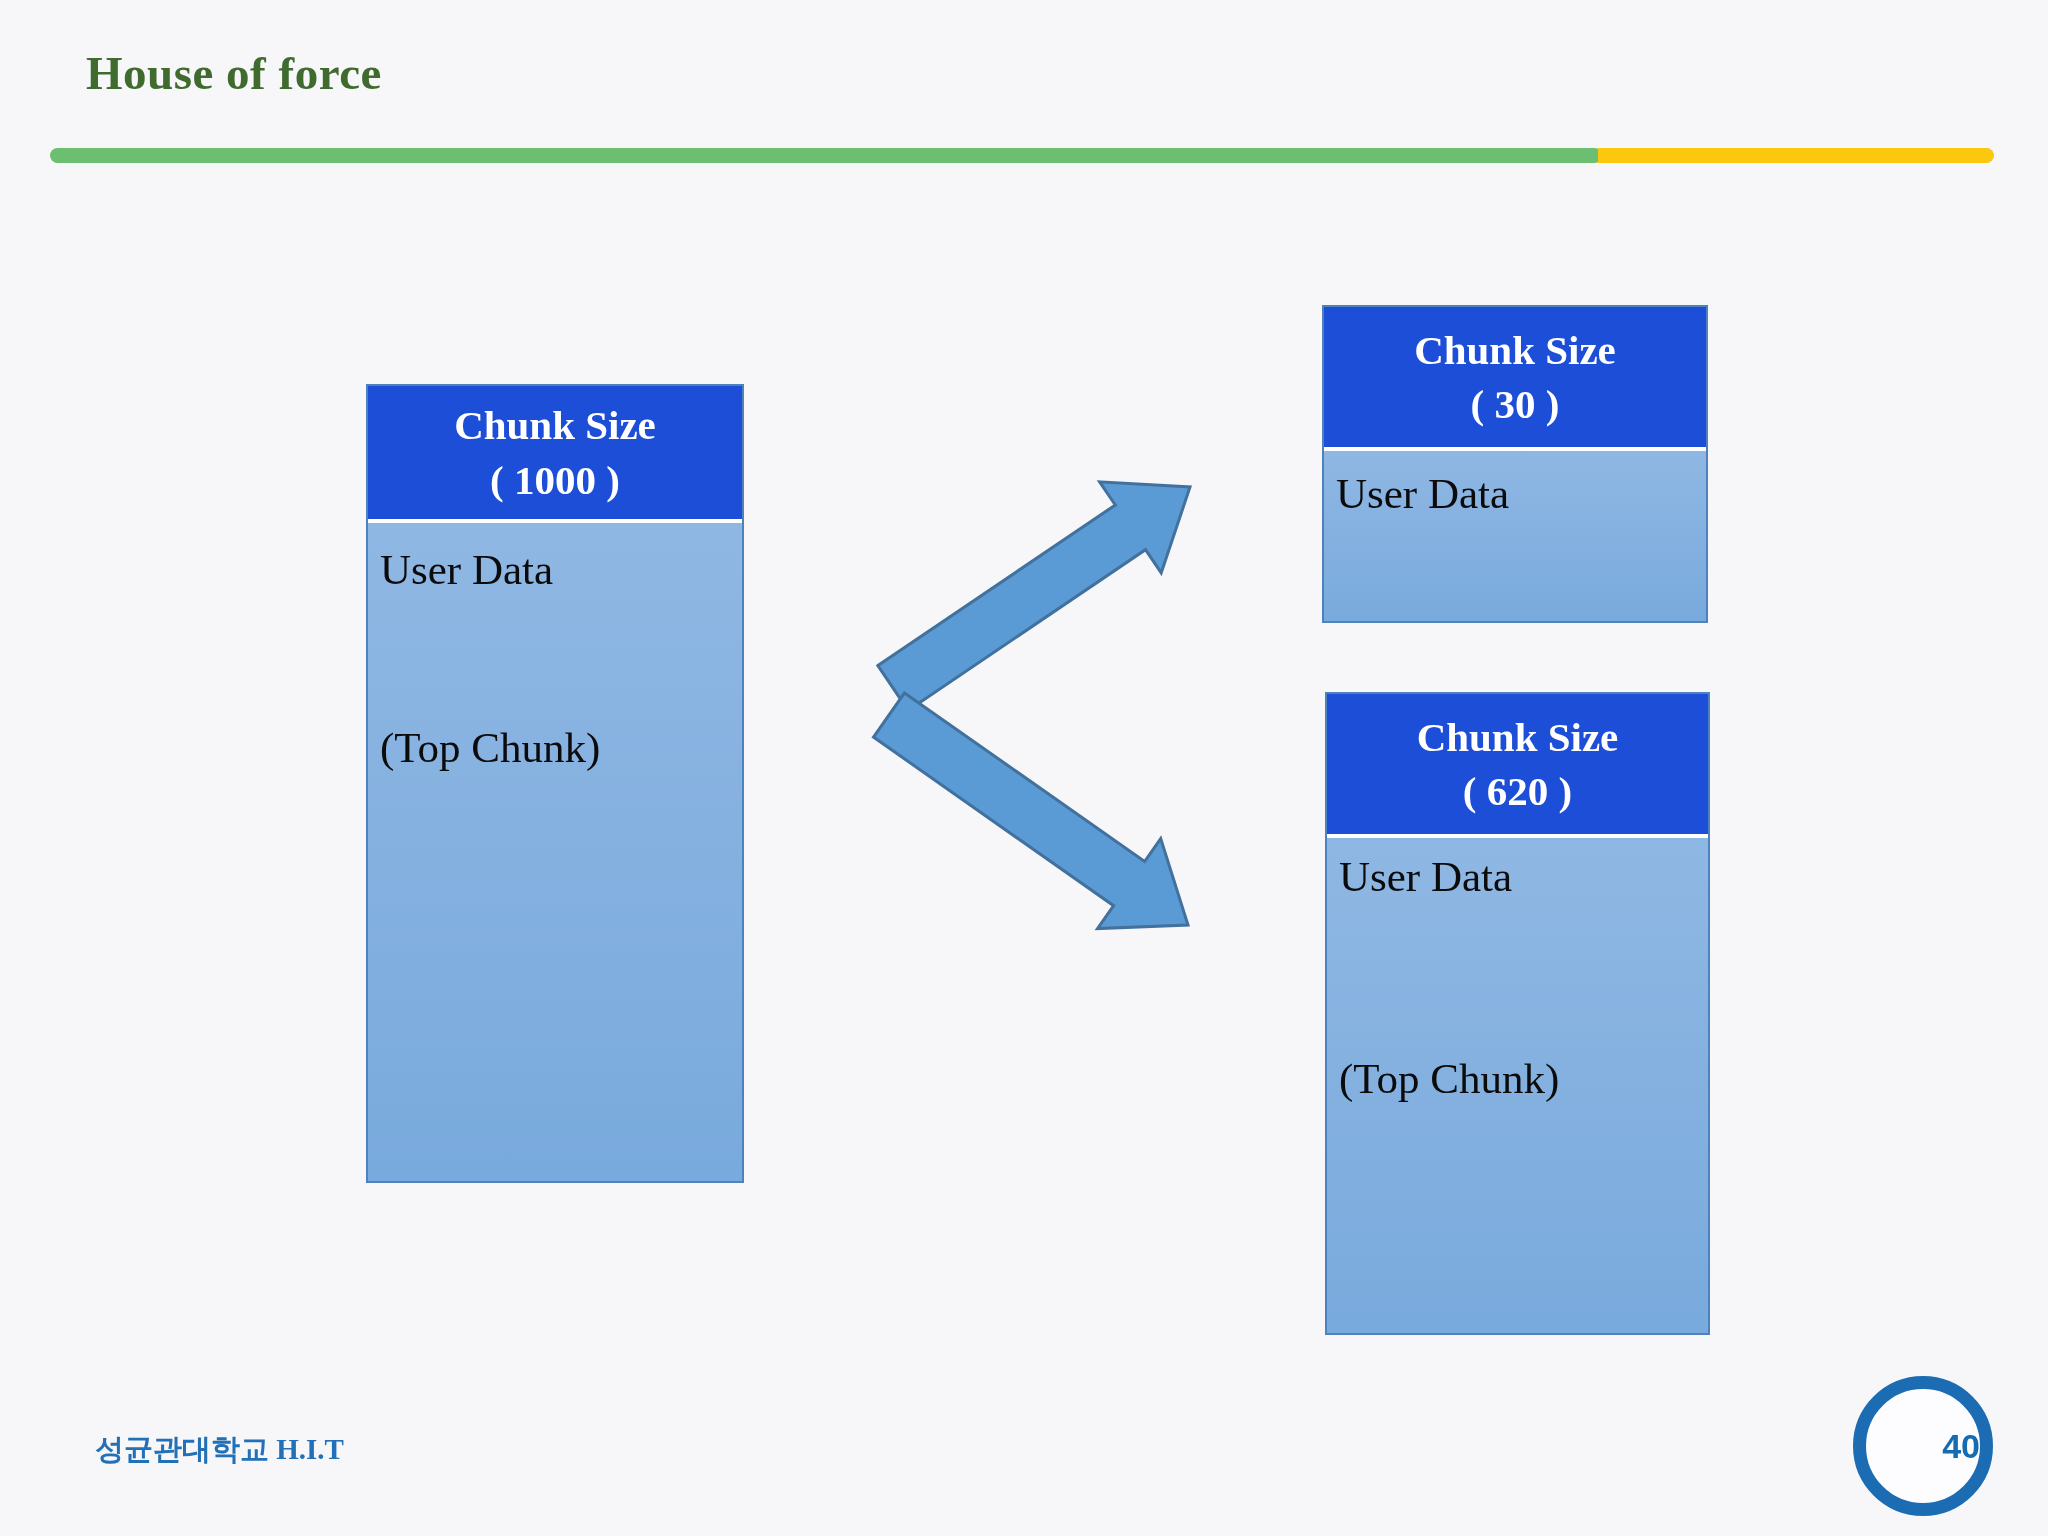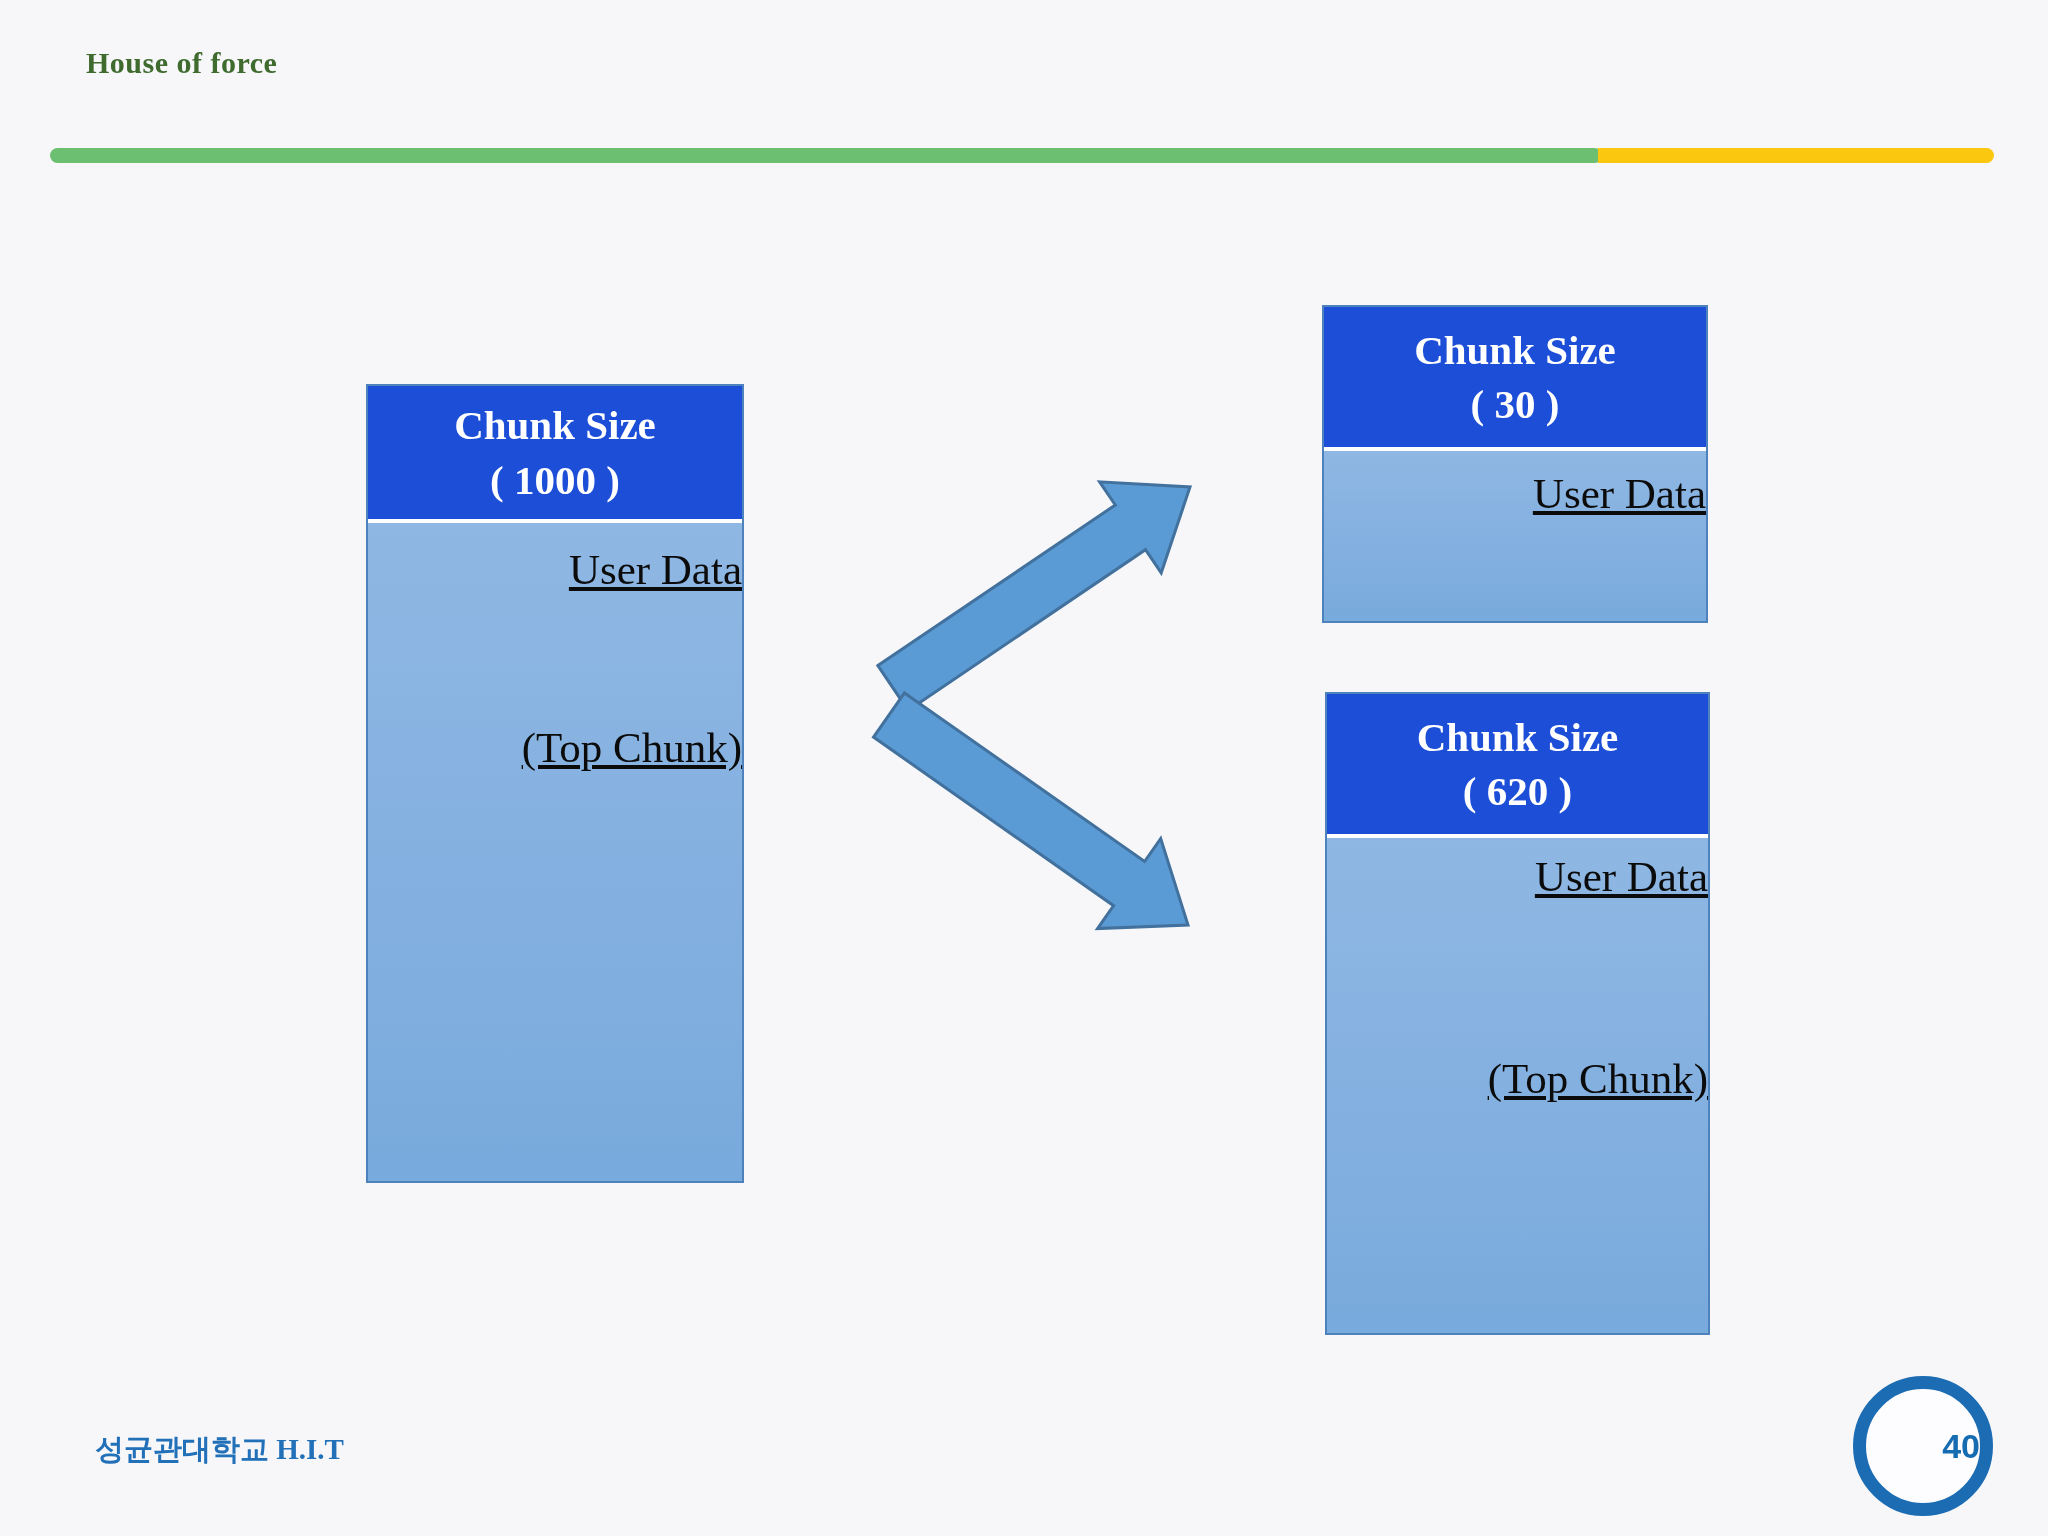--- a/index.html
+++ b/index.html
@@ -2,21 +2,21 @@
 <html><head>
 <meta charset="utf-8">
 <style>
   html,body{margin:0;padding:0;}
   body{background:#e9e9ee;font-family:"Liberation Serif",serif;}
   .slide{
     position:relative;width:2048px;height:1536px;background:#f7f7fa;overflow:hidden;
   }
   .slide-title{
     position:absolute;left:86px;top:46px;margin:0;
-    font-family:"Liberation Serif",serif;font-weight:bold;font-size:30px;color:#3f6b2e;
+    font-family:"Liberation Serif",serif;font-weight:bold;font-size:47px;color:#3f6b2e;
     letter-spacing:0.5px;
   }
   .divider-green{
     position:absolute;left:50px;top:148px;width:1552px;height:15px;
     background:#6cbe70;border-radius:8px;
   }
   .divider-yellow{
     position:absolute;left:1598px;top:148px;width:396px;height:15px;
     background:#fbc70f;border-radius:0 8px 8px 0;
   }
@@ -28,21 +28,21 @@
     background:#1d4ed8;border-bottom:4px solid #ffffff;
     display:flex;flex-direction:column;align-items:center;justify-content:center;
     color:#ffffff;font-weight:bold;font-size:41px;line-height:1.32;
     flex:0 0 auto;box-sizing:border-box;
   }
   .chunk-body{
     position:relative;flex:1 1 auto;
     background:linear-gradient(180deg,#8fb7e3 0%,#79aadd 100%);
     color:#0b0b0b;font-size:43px;text-align:center;
   }
-  .body-label{position:absolute;left:0;width:100%;text-align:right;text-decoration:underline;}
+  .body-label{position:absolute;left:12px;width:100%;text-align:left;}
   .box-left{left:366px;top:384px;width:378px;height:799px;}
   .box-left .chunk-header{height:137px;}
   .box-top-right{left:1322px;top:305px;width:386px;height:318px;}
   .box-top-right .chunk-header{height:144px;}
   .box-bottom-right{left:1325px;top:692px;width:385px;height:643px;}
   .box-bottom-right .chunk-header{height:144px;}
   .malloc-label{
     position:absolute;left:860px;top:348px;width:360px;text-align:center;
     font-size:47px;color:#0b0b0b;
   }

